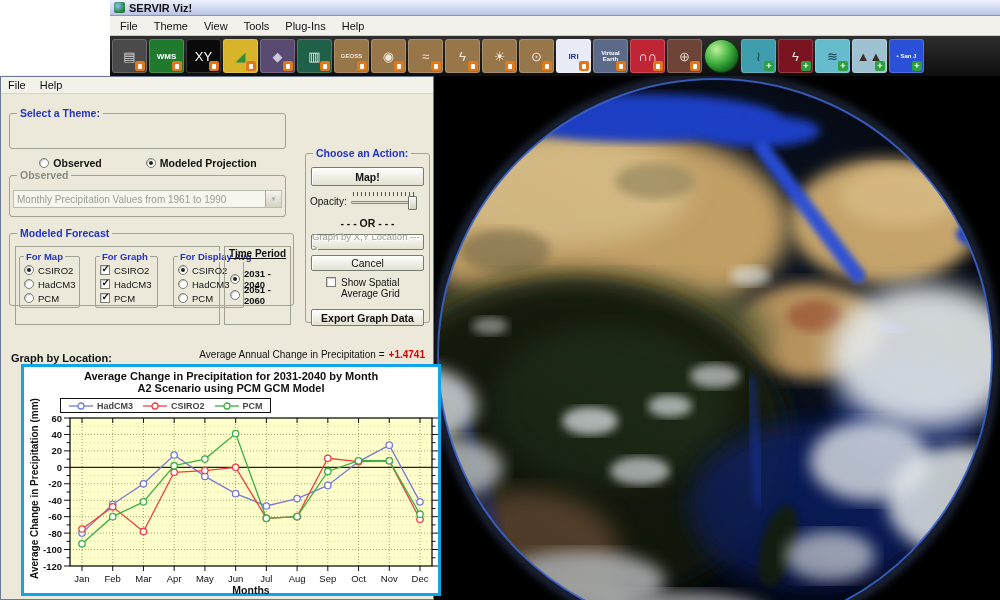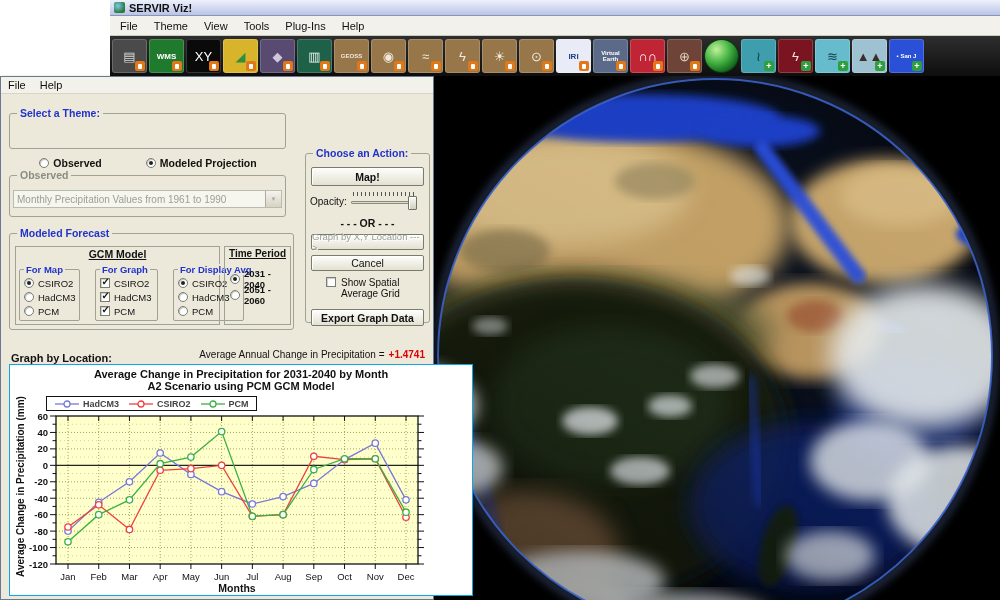--- a/index.html
+++ b/index.html
@@ -79,21 +79,21 @@
 .slider .thumb{position:absolute;right:0;top:4px;width:9px;height:14px;background:linear-gradient(#fbfbf6,#d2cfc0);border:1px solid #6f7468;border-radius:1px;box-shadow:inset 1px 1px 0 #fff}
 .or-text{position:absolute;left:0;right:0;top:63px;text-align:center;font-weight:bold;font-size:10.5px;color:#111}
 .spatial{position:absolute;left:20px;top:123px;display:flex;gap:5px;align-items:flex-start}
 .spatial .lbl{font-size:10px;line-height:11px;color:#111;width:80px}
 
 .graph-row{position:absolute;left:10px;top:236px;right:8px;height:14px}
 .graph-label{font-size:11px;font-weight:bold;color:#111}
 .annot{position:absolute;right:0;top:1px;font-size:10px;color:#111}
 .annot .val{color:#e00000;font-weight:bold;margin-left:4px}
 
-.chart-box{position:absolute;left:8px;top:252px;width:464px;height:232px;background:#fff;border:1px solid #0ea5e9}
+.chart-box{position:absolute;left:20px;top:252px;width:420px;height:232px;background:#fff;border:3px solid #0ea5e9}
 .chart-title{font-size:11px;font-weight:bold;text-align:center;margin-top:3px;color:#111}
 .chart-sub{font-size:11px;font-weight:bold;text-align:center;color:#111}
 #legend{position:absolute;left:36px;top:31px;height:15px;border:1.5px solid #111;background:#fff;display:flex;align-items:center;gap:9px;padding:0 7px}
 .leg-entry{display:flex;align-items:center;gap:3px}
 .leg-label{font-size:9px;font-weight:bold;color:#444}
 #plot{position:absolute;left:0;top:47px}
 .ylabel{position:absolute;left:-85px;top:116px;width:190px;transform:rotate(-90deg);font-size:10px;font-weight:bold;text-align:center;color:#111}
 </style>
 </head>
 <body>
@@ -305,24 +305,23 @@
       </div>
 
     <div class="grp" style="left:8px;top:63px;width:277px;height:42px">
       <span class="grp-label disabled">Observed</span>
       <div class="combo disabled" style="left:3px;top:14px;width:269px;height:18px">
         <span class="val">Monthly Precipitation Values from 1961 to 1990</span>
         <span class="arrow">▼</span>
       </div>
     </div>
 
-    <div class="grp" style="left:8px;top:121px;width:285px;height:97px">
+    <div class="grp" style="left:8px;top:121px;width:285px;height:73px">
       <span class="grp-label">Modeled Forecast</span>
       <div class="gcm-box">
-        <div class="gcm-header">GCM Model</div>
         <div class="model-row">
           <div class="mini" style="width:61px">
             <span class="mini-label">For Map</span>
             <div id="forMapOpts">
                 <label class="opt">
                   <span class="radio on"></span>
                   <span class="opt-label">CSIRO2</span>
                 </label>
                 <label class="opt">
                   <span class="radio"></span>

